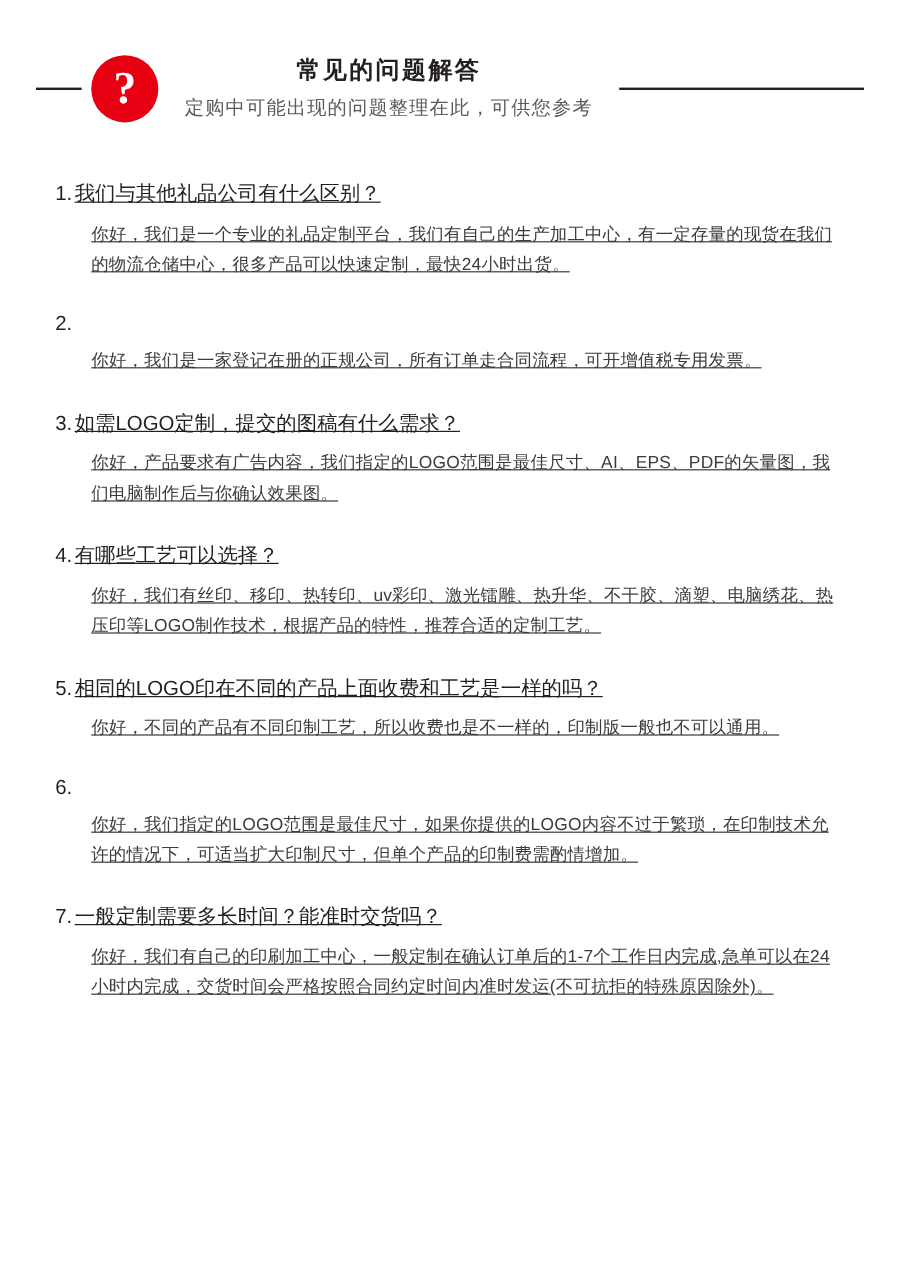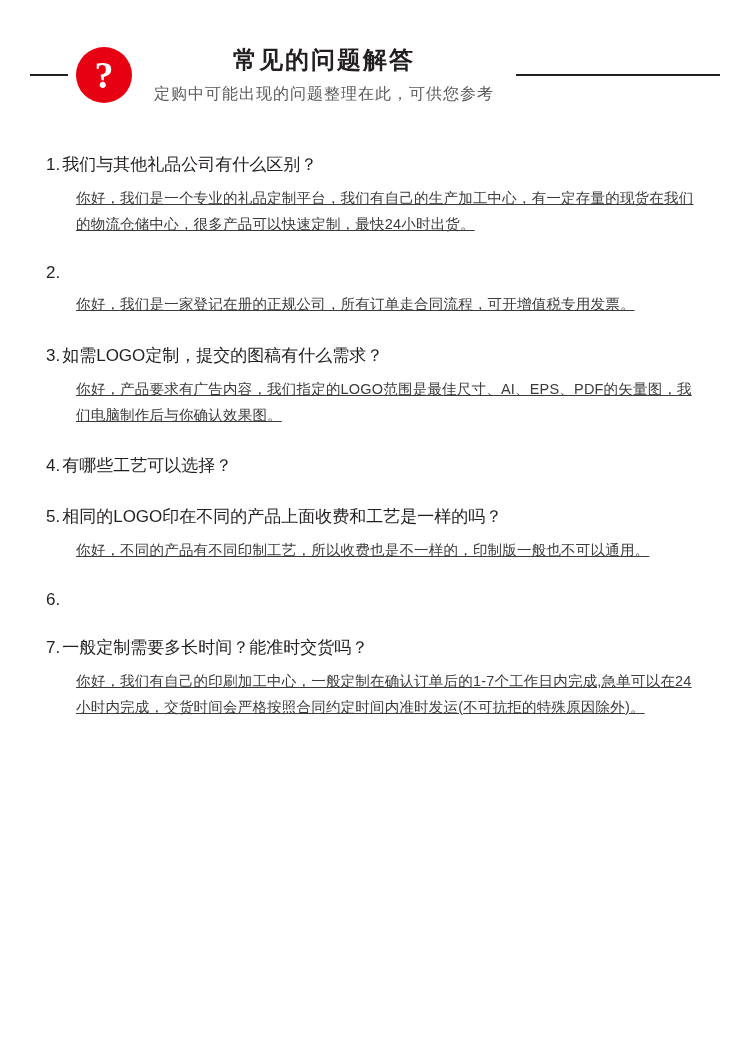--- a/index.html
+++ b/index.html
@@ -48,21 +48,21 @@
     line-height: 1;
     font-family: "Liberation Serif", serif;
   }
   .title-block {
     flex: 0 0 auto;
     text-align: center;
     padding: 0 14px;
     margin-left: 8px;
   }
   .main-title {
-    font-size: 24px;
+    font-size: 20px;
     font-weight: bold;
     letter-spacing: 2px;
     color: #231f20;
     line-height: 1.2;
     white-space: nowrap;
   }
   .sub-title {
     margin-top: 9px;
     font-size: 16px;
     color: #5a5a5a;
@@ -96,20 +96,21 @@
     flex: 0 0 auto;
     font-size: 17px;
     color: #231f20;
     font-family: "Liberation Sans", sans-serif;
     margin-right: 2px;
   }
   .q-text {
     font-size: 17px;
     color: #231f20;
     line-height: 1.45;
+    text-decoration: underline;
   }
   .a-text {
     margin-top: 9px;
     margin-left: 30px;
     font-size: 14.5px;
     color: #3b3b3b;
     line-height: 1.75;
     letter-spacing: 0.2px;
     text-decoration: underline;
   }
@@ -154,34 +155,36 @@
         <span class="q-text">如需LOGO定制，提交的图稿有什么需求？</span>
       </div>
       <div class="a-text">你好，产品要求有广告内容，我们指定的LOGO范围是最佳尺寸、AI、EPS、PDF的矢量图，我们电脑制作后与你确认效果图。</div>
     </div>
 
     <div class="faq-item">
       <div class="q-row">
         <span class="q-num">4.</span>
         <span class="q-text">有哪些工艺可以选择？</span>
       </div>
+      <div class="a-text">你好，我们有丝印、移印、热转印、uv彩印、激光镭雕、热升华、不干胶、滴塑、电脑绣花、热压印等LOGO制作技术，根据产品的特性，推荐合适的定制工艺。</div>
     </div>
 
     <div class="faq-item">
       <div class="q-row">
         <span class="q-num">5.</span>
         <span class="q-text">相同的LOGO印在不同的产品上面收费和工艺是一样的吗？</span>
       </div>
       <div class="a-text">你好，不同的产品有不同印制工艺，所以收费也是不一样的，印制版一般也不可以通用。</div>
     </div>
 
     <div class="faq-item">
       <div class="q-row">
         <span class="q-num">6.</span>
       </div>
+      <div class="a-text">你好，我们指定的LOGO范围是最佳尺寸，如果你提供的LOGO内容不过于繁琐，在印制技术允许的情况下，可适当扩大印制尺寸，但单个产品的印制费需酌情增加。</div>
     </div>
 
     <div class="faq-item">
       <div class="q-row">
         <span class="q-num">7.</span>
         <span class="q-text">一般定制需要多长时间？能准时交货吗？</span>
       </div>
       <div class="a-text">你好，我们有自己的印刷加工中心，一般定制在确认订单后的1-7个工作日内完成,急单可以在24小时内完成，交货时间会严格按照合同约定时间内准时发运(不可抗拒的特殊原因除外)。</div>
     </div>
 

